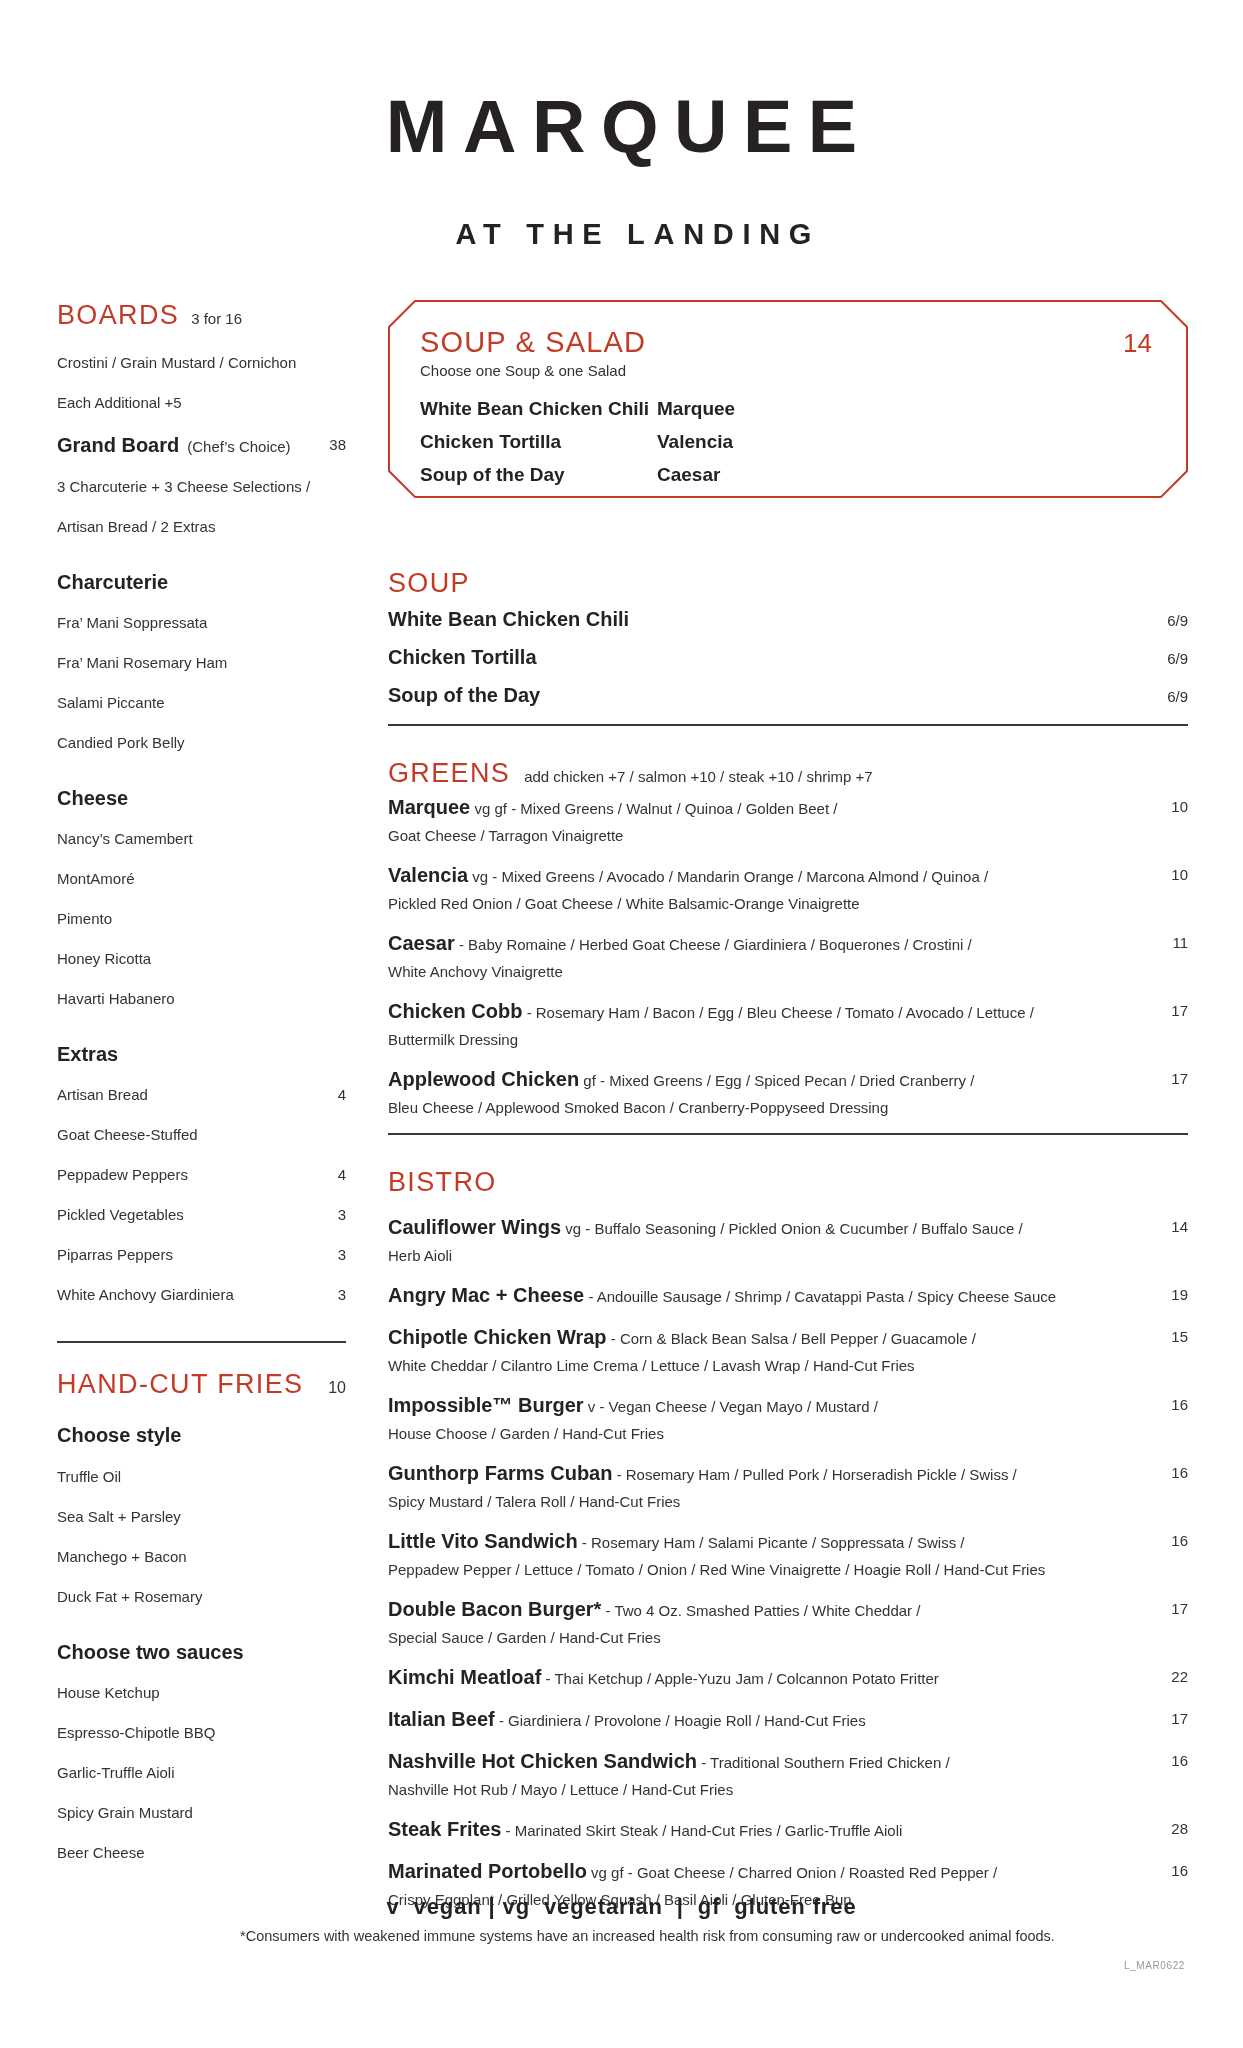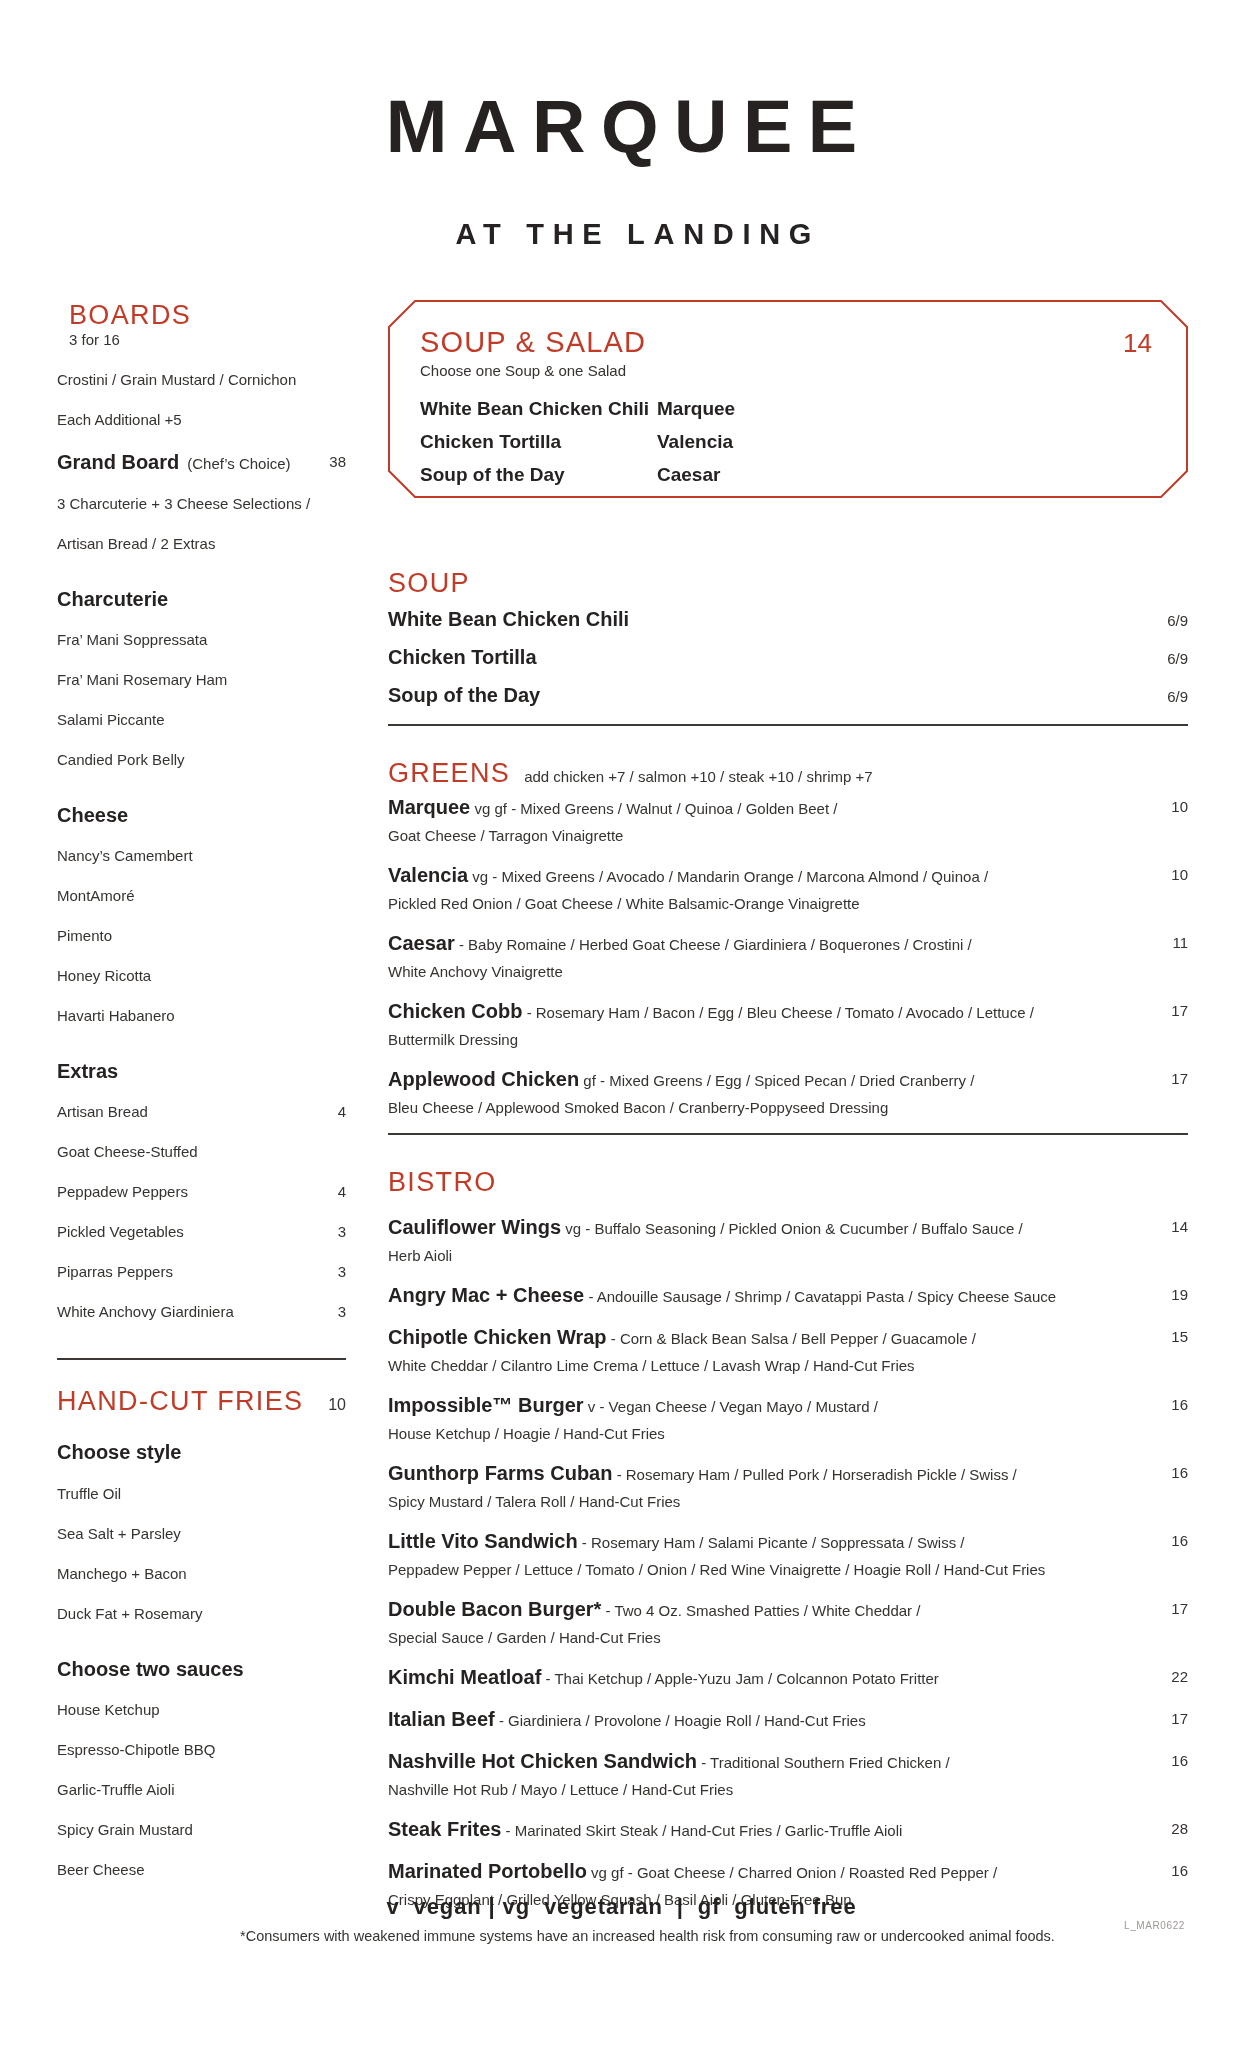--- a/index.html
+++ b/index.html
@@ -22,21 +22,21 @@
   .brand-sub{
     position:absolute;top:218px;left:12px;width:100%;text-align:center;
     font-size:29px;font-weight:700;letter-spacing:.3em;text-indent:.3em;
     color:var(--ink);
   }
   
   .lcol{position:absolute;left:57px;top:290px;width:289px;}
   .rcol{position:absolute;left:388px;top:300px;width:800px;}
   
   .red-h{color:var(--accent);font-size:27px;letter-spacing:.05em;font-weight:400;}
-  .h-row{display:flex;align-items:baseline;margin-top:10px;flex-direction:column;}
+  .h-row{display:flex;align-items:baseline;margin-top:10px;}
   .h-note{font-size:15px;color:var(--body);margin-left:12px;}
   .body-line{font-size:15px;height:40px;line-height:40px;white-space:nowrap;}
   .subhead{font-size:20px;font-weight:700;color:var(--ink);height:56px;display:flex;align-items:center;padding-top:14px;box-sizing:border-box;}
   .bold-row{display:flex;justify-content:space-between;align-items:flex-start;height:44px;line-height:44px;}
   .bold-row .nm{font-size:20px;font-weight:700;color:var(--ink);}
   .bold-row .nt{font-size:15px;font-weight:400;margin-left:8px;}
   .bold-row .pr{font-size:15px;}
   .price-row{display:flex;justify-content:space-between;height:40px;line-height:40px;font-size:15px;}
   .ldivider{border-top:2px solid #3c3835;margin-top:26px;}
   .fries-h{margin-top:18px;display:flex;align-items:baseline;justify-content:space-between;height:46px;line-height:46px;}
@@ -71,21 +71,21 @@
   .item .tg{font-size:15px;margin-top:32px;}
   .item .tg:empty{display:none;}
   .item .pr{position:absolute;right:0;top:0;font-size:15px;line-height:28px;}
   .item .l2{font-size:15px;line-height:26px;}
   .item .l2:empty{display:none;}
   .div-greens{margin-top:0;}
   
   .legend{position:absolute;top:1894px;left:0;width:100%;text-align:center;
     font-size:22px;font-weight:700;color:var(--ink);white-space:pre;letter-spacing:.04em;}
   .disclaimer{position:absolute;top:1928px;left:0;width:100%;text-align:center;font-size:14.5px;color:var(--body);padding-left:26px;}
-  .doccode{position:absolute;top:1920px;right:58px;font-size:10px;color:#9b9896;letter-spacing:.06em;}
+  .doccode{position:absolute;top:1960px;right:58px;font-size:10px;color:#9b9896;letter-spacing:.06em;}
 </style>
 </head>
 <body>
 
 <div class="page">
 
   <div class="brand">MARQUEE</div>
   <div class="brand-sub">AT THE LANDING</div>
 
   <div class="lcol">
@@ -253,21 +253,21 @@
 
     </div>
     <div class="item">
       <div class="l1"><span class="nm">Chipotle Chicken Wrap</span>  <span class="ds">- Corn &amp; Black Bean Salsa / Bell Pepper / Guacamole /</span></div>
       <span class="pr">15</span>
       <div class="l2">White Cheddar / Cilantro Lime Crema / Lettuce / Lavash Wrap / Hand-Cut Fries</div>
     </div>
     <div class="item">
       <div class="l1"><span class="nm">Impossible™ Burger</span> <span class="tg">v</span> <span class="ds">- Vegan Cheese / Vegan Mayo / Mustard /</span></div>
       <span class="pr">16</span>
-      <div class="l2">House Ketchup / Hoagie / Hand-Cut Fries</div>
+      <div class="l2">House Choose / Garden / Hand-Cut Fries</div>
     </div>
     <div class="item">
       <div class="l1"><span class="nm">Gunthorp Farms Cuban</span>  <span class="ds">- Rosemary Ham / Pulled Pork / Horseradish Pickle / Swiss /</span></div>
       <span class="pr">16</span>
       <div class="l2">Spicy Mustard / Talera Roll / Hand-Cut Fries</div>
     </div>
     <div class="item">
       <div class="l1"><span class="nm">Little Vito Sandwich</span>  <span class="ds">- Rosemary Ham / Salami Picante / Soppressata / Swiss /</span></div>
       <span class="pr">16</span>
       <div class="l2">Peppadew Pepper / Lettuce / Tomato / Onion / Red Wine Vinaigrette / Hoagie Roll / Hand-Cut Fries</div>

